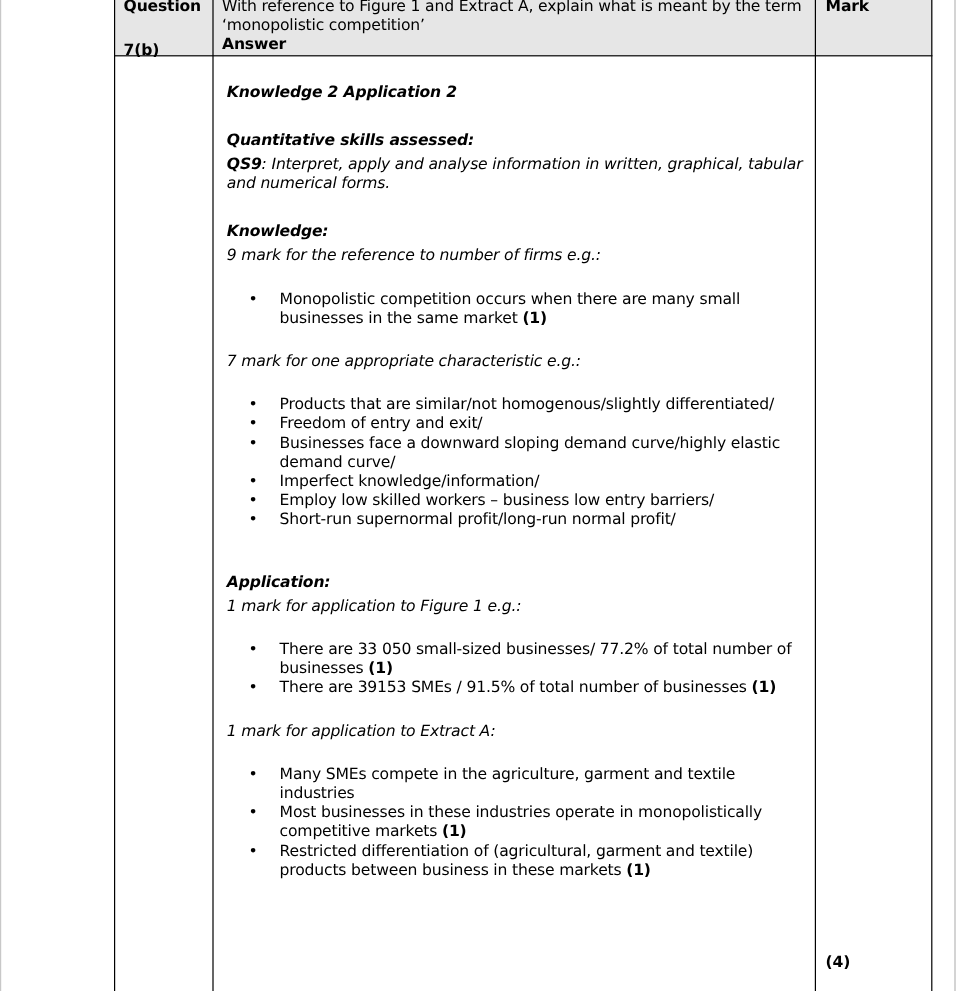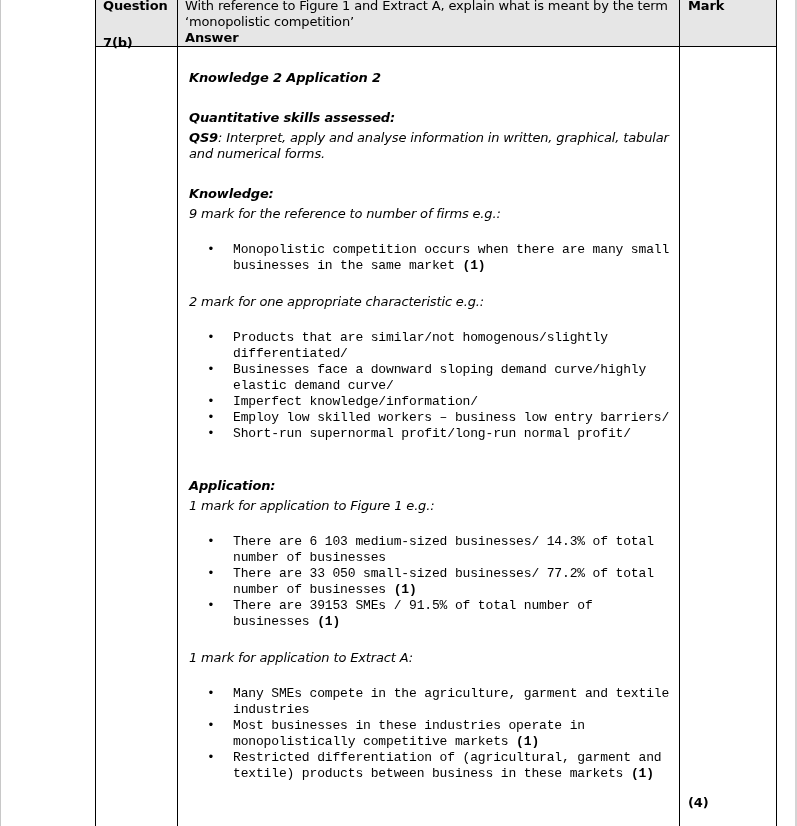--- a/index.html
+++ b/index.html
@@ -10,21 +10,21 @@
     }
     .edge-left { position: absolute; left: 0; top: 0; width: 1px; height: 826px; background: #c8c8c8; }
     .edge-right { position: absolute; left: 795px; top: 0; width: 2px; height: 826px; background: #d4d4d4; }
     .vline { position: absolute; top: 0; width: 1px; height: 826px; background: #000; }
     .hline { position: absolute; height: 1px; background: #000; }
     .header-bg { position: absolute; left: 96px; top: 0; width: 681px; height: 46px; background: #e6e6e6; }
     .cell { position: absolute; line-height: 16px; letter-spacing: -0.15px; }
     .b { font-weight: bold; }
     .p { margin: 4px; font-style: italic; }
     .gap { height: 16px; }
-    ul { margin: 0; padding: 0; list-style: none; font-family: Liberation Mono, monospace; }
+    ul { margin: 0; padding: 0; list-style: none; }
     li { position: relative; padding-left: 48px; }
     li::before { content: "•"; position: absolute; left: 22px; top: 0; }
   </style>
 </head>
 <body>
 
 <div class="edge-left"></div>
 <div class="edge-right"></div>
 
 <div>
@@ -51,37 +51,37 @@
     <p class="p"><span class="b">QS9</span><span>: Interpret, apply and analyse information in written, graphical, tabular and numerical forms.</span></p>
     <div class="gap"></div>
 
     <p class="p b">Knowledge:</p>
     <p class="p">9 mark for the reference to number of firms e.g.:</p>
     <div class="gap"></div>
     <ul>
       <li><span>Monopolistic competition occurs when there are many small businesses in the same market </span><span class="b">(1)</span></li>
     </ul>
     <div class="gap"></div>
-    <p class="p">2 mark for one appropriate characteristic e.g.:</p>
+    <p class="p">7 mark for one appropriate characteristic e.g.:</p>
     <div class="gap"></div>
     <ul>
       <li><span>Products that are similar/not homogenous/slightly differentiated/</span></li>
+      <li><span>Freedom of entry and exit/</span></li>
       <li><span>Businesses face a downward sloping demand curve/highly elastic demand curve/</span></li>
       <li><span>Imperfect knowledge/information/</span></li>
       <li><span>Employ low skilled workers – business low entry barriers/</span></li>
       <li><span>Short-run supernormal profit/long-run normal profit/</span></li>
     </ul>
     <div class="gap"></div>
     <div class="gap"></div>
 
     <p class="p b">Application:</p>
     <p class="p">1 mark for application to Figure 1 e.g.:</p>
     <div class="gap"></div>
     <ul>
-      <li><span>There are 6 103 medium-sized businesses/ 14.3% of total number of businesses</span></li>
       <li><span>There are 33 050 small-sized businesses/ 77.2% of total number of businesses </span><span class="b">(1)</span></li>
       <li><span>There are 39153 SMEs / 91.5% of total number of businesses </span><span class="b">(1)</span></li>
     </ul>
     <div class="gap"></div>
     <p class="p">1 mark for application to Extract A:</p>
     <div class="gap"></div>
     <ul>
       <li><span>Many SMEs compete in the agriculture, garment and textile industries</span></li>
       <li><span>Most businesses in these industries operate in monopolistically competitive markets  </span><span class="b">(1)</span></li>
       <li><span>Restricted differentiation of (agricultural, garment and textile) products between business in these markets </span><span class="b">(1)</span></li>

